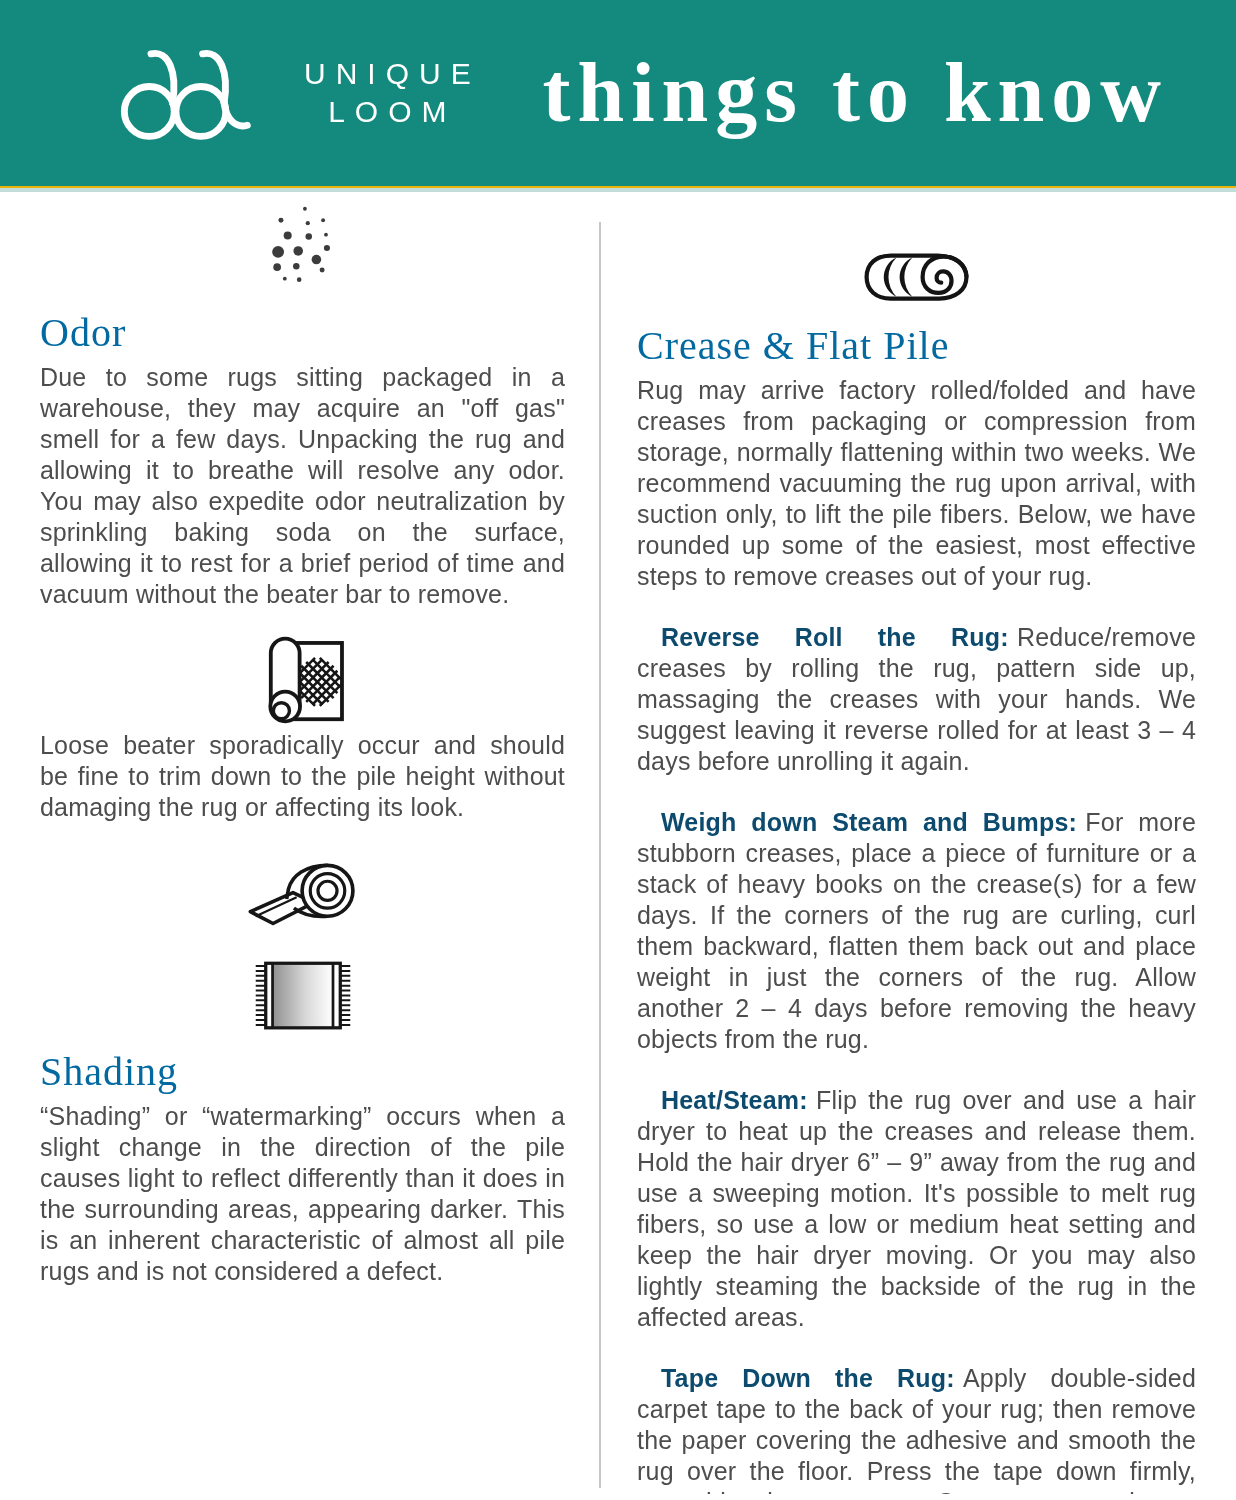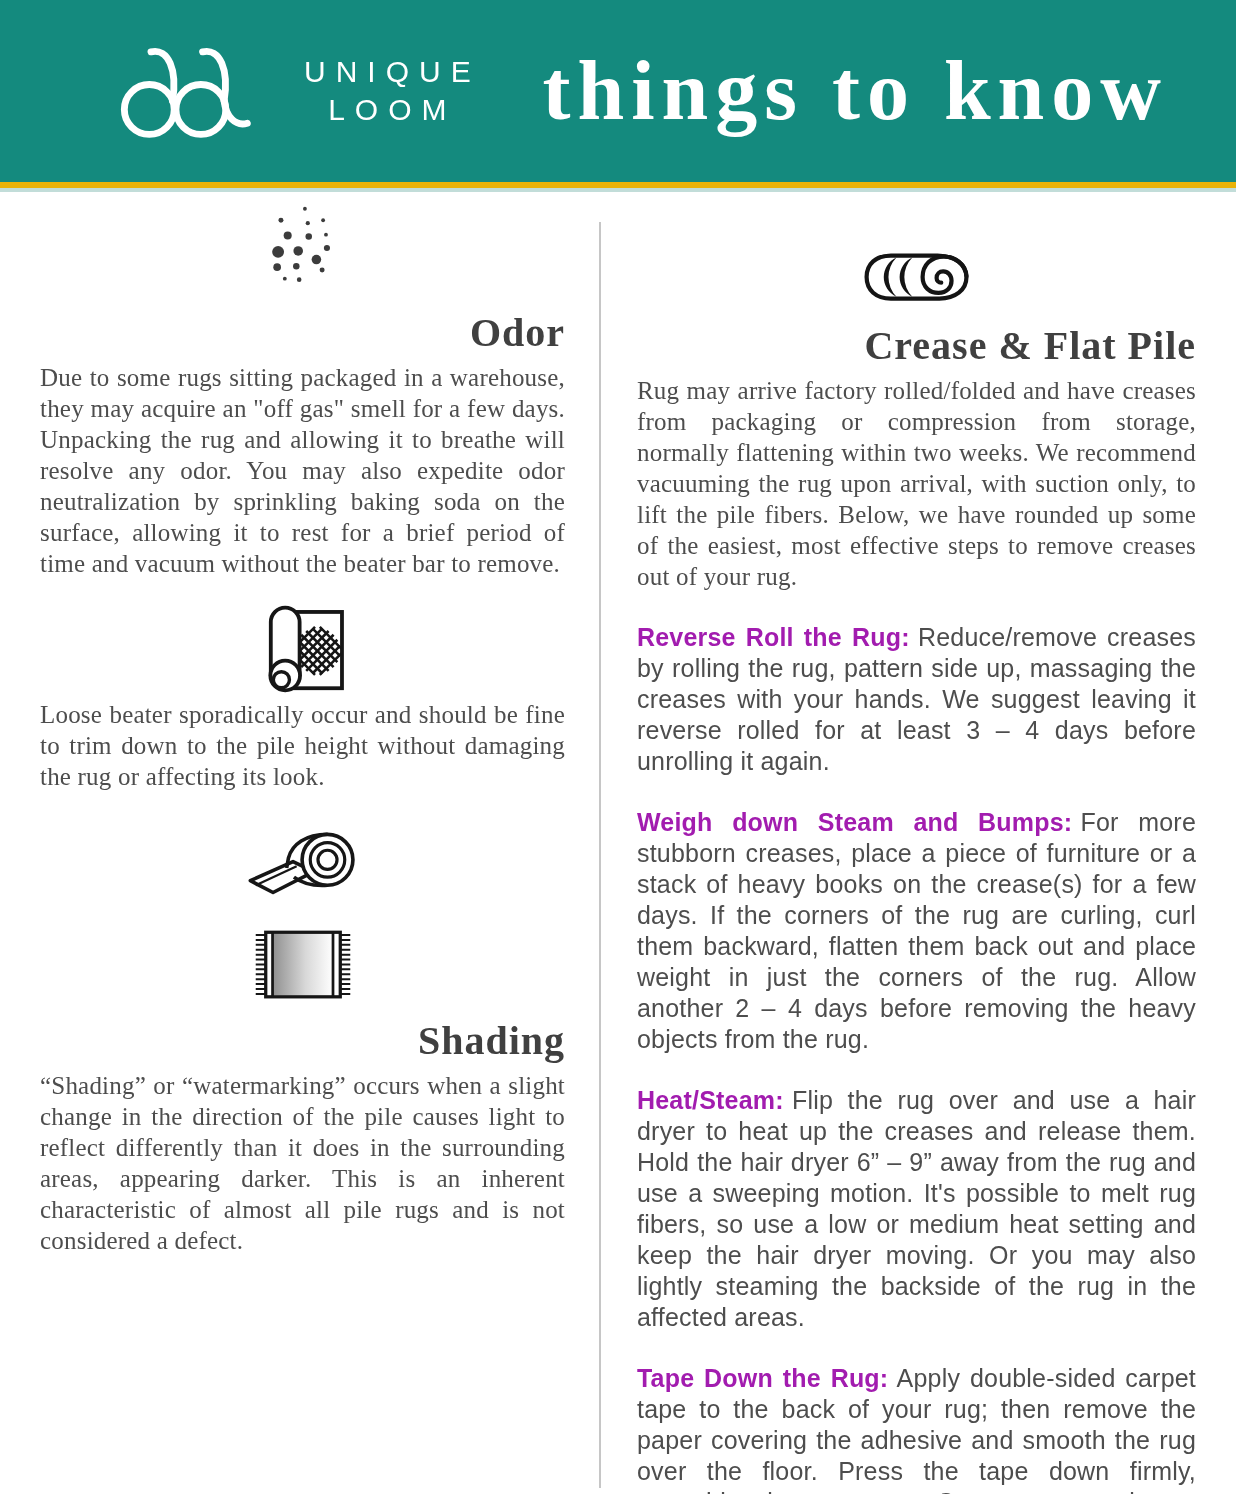--- a/index.html
+++ b/index.html
@@ -7,21 +7,21 @@
     width: 1236px; height: 1500px;
     background: #ffffff;
     overflow: hidden;
     font-family: "Liberation Sans", sans-serif;
   }
   
   .header {
     box-sizing: border-box;
     width: 1236px; height: 188px;
     background: #148A7E;
-    border-bottom: 6px solid #eab308;
+    border-bottom: 2px solid #eab308;
     box-shadow: 0 4px 0 #c2ddd9;
     display: flex;
     align-items: center;
     padding: 0 44px 0 60px;
   }
   .brand { display: flex; align-items: center; margin-left: 48px; }
   .brand svg { display: block; }
   .brand-text {
     margin-left: 24px;
     color: #ffffff;
@@ -56,55 +56,55 @@
     width: 2px;
     background: #c6c6c6;
     margin-top: 34px;
     margin-bottom: 6px;
   }
   
   .icon-wrap { text-align: center; }
   .icon-wrap svg { display: inline-block; }
   h2.section-heading {
     margin: 14px 0 8px 0;
-    text-align: right;
+    text-align: left;
     font-family: "Liberation Serif", serif;
-    font-weight: 700;
+    font-weight: 400;
     font-size: 40px;
     letter-spacing: 1px;
-    color: #404040;
+    color: #0369a1;
     line-height: 1.05;
   }
   p.body {
     margin: 0;
     text-align: justify;
     font-size: 25px;
     line-height: 31px;
     letter-spacing: 0.2px;
     color: #4d4d4d;
-    font-family: Liberation Serif, serif;
   }
   .info { margin-bottom: 6px; }
   .info-odor .icon-wrap      { margin-top: 16px; }
   .info-thread .icon-wrap    { margin-top: 16px; }
   .info-pad .icon-wrap       { margin-top: 24px; }
   .info-shade .icon-wrap     { margin-top: 24px; }
   .info-crease .icon-wrap    { margin-top: 52px; }
   p.tip {
     margin: 30px 0 0 0;
     text-align: justify;
     font-size: 25px;
     line-height: 31px;
     letter-spacing: 0.2px;
     color: #4d4d4d;
   }
   p.tip b {
-    color: #a21caf;
+    color: #0c4a6e;
     font-weight: 700;
     margin-right: 0.33em;
+    margin-left: 24px;
   }
 </style>
 </head>
 <body>
 
 <header class="header">
   <div class="brand">
     <svg width="172" height="108" viewBox="0 0 200 125">
       <g fill="none" stroke="#ffffff" stroke-width="8" stroke-linecap="round">
         <circle cx="48" cy="84" r="29"></circle>

